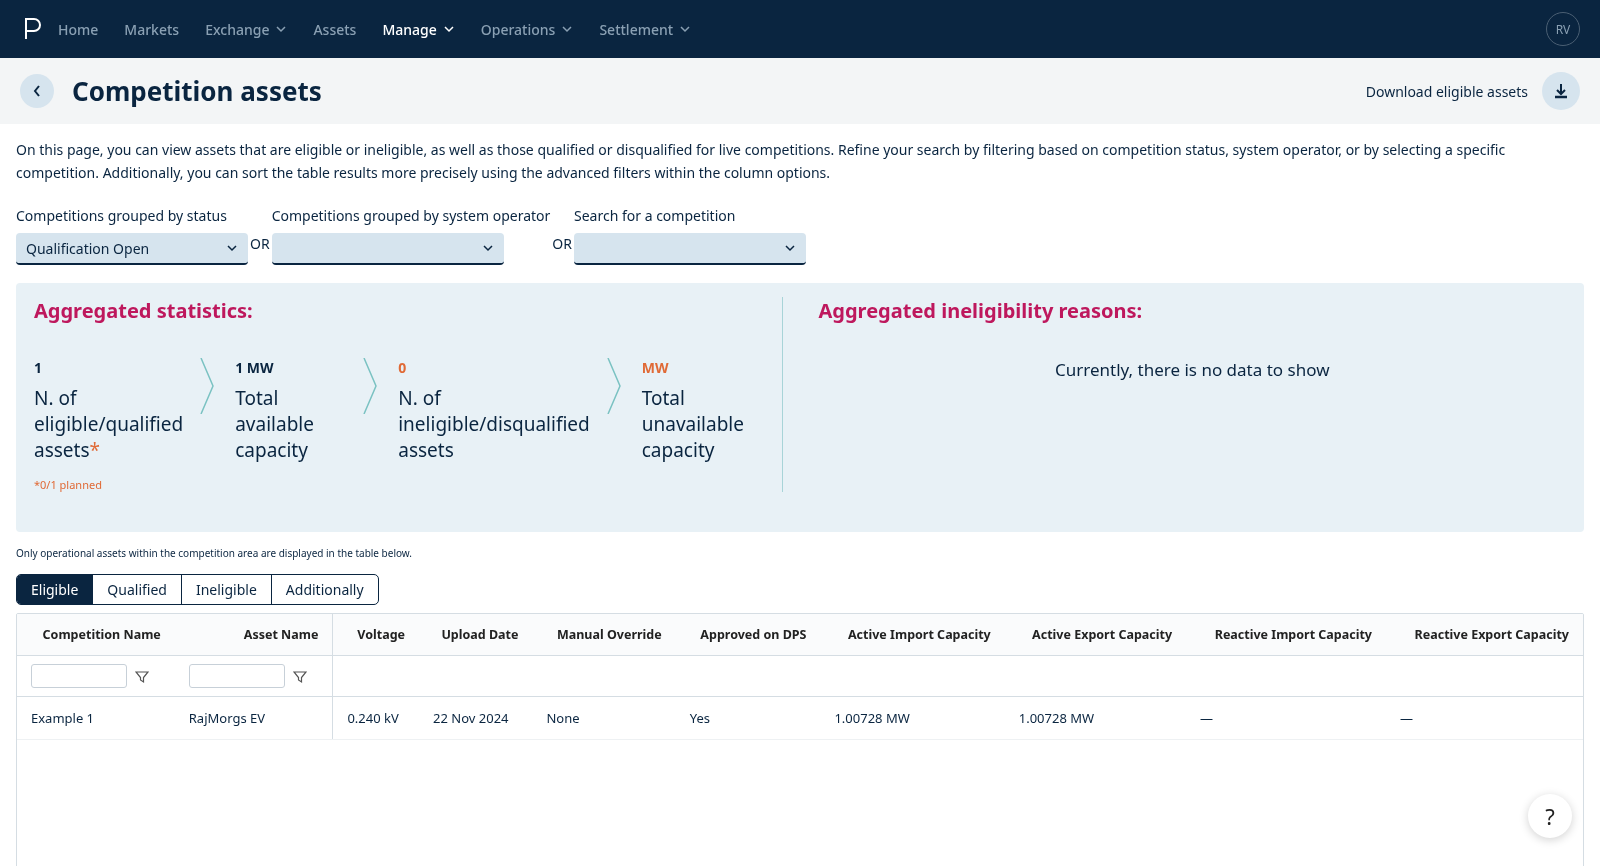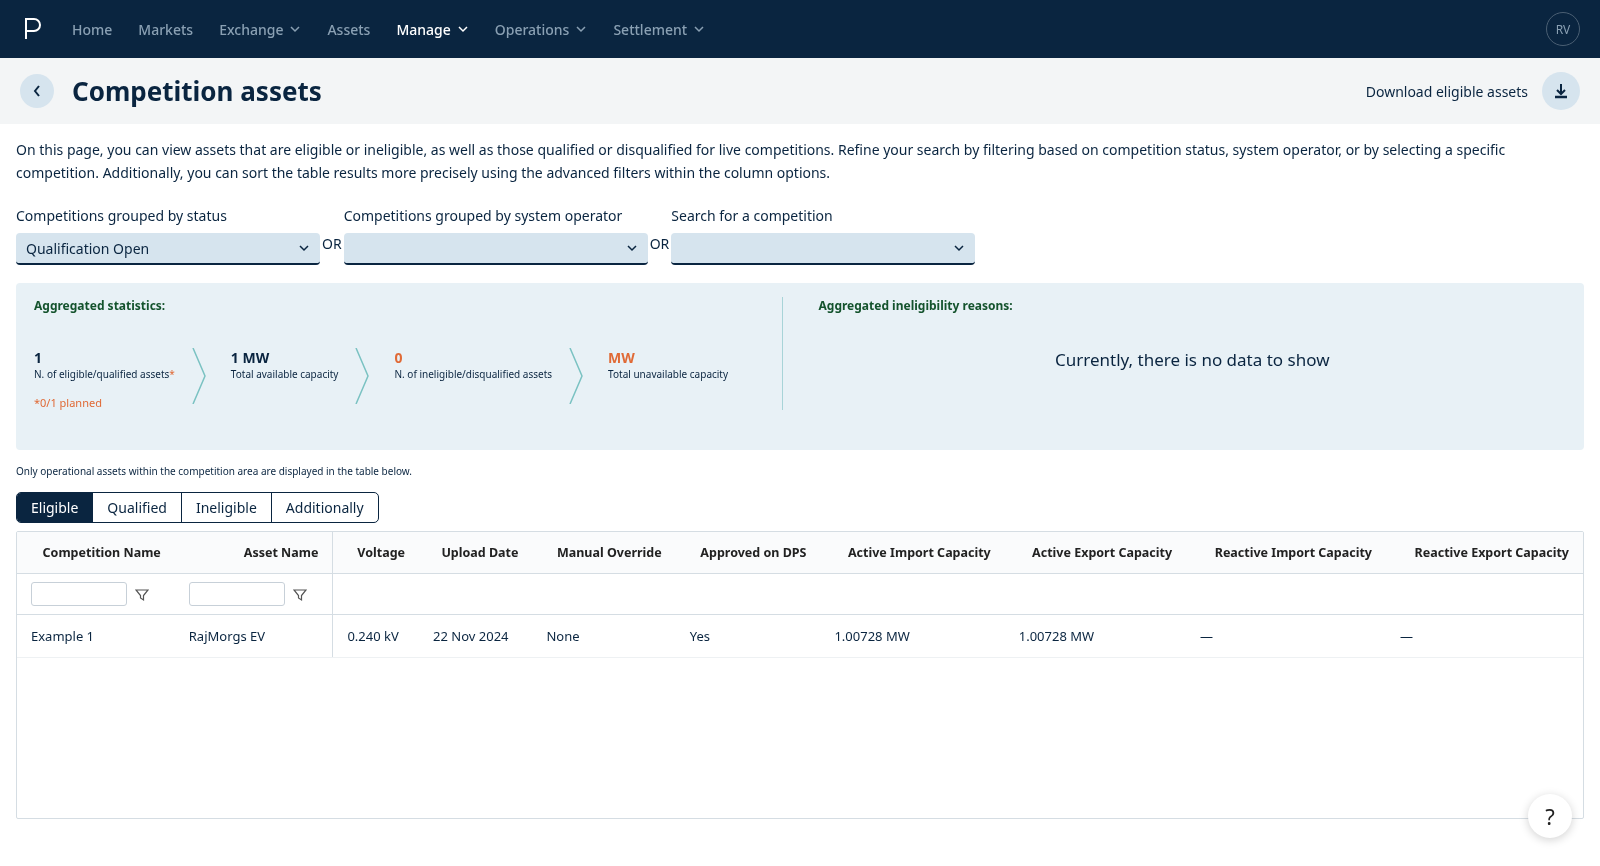--- a/index.html
+++ b/index.html
@@ -1,51 +1,51 @@
 <!DOCTYPE html>
 <html><head>
 <meta charset="utf-8">
 <style>
 *{box-sizing:border-box;margin:0;padding:0;font-family:system-ui,-apple-system,Segoe UI,Roboto,Arial,sans-serif}
 body{background:#fff;color:#0a2540;font-size:14px}
 
 
-.topnav{height:58px;background:#0a2540;display:flex;align-items:center;padding:0 20px;gap:28px}
+.topnav{height:58px;background:#0a2540;display:flex;align-items:center;padding:0 20px;gap:14px}
 .logo{width:24px;height:24px;display:flex;align-items:center;justify-content:center}
 .logo svg{stroke:#fff;fill:none}
 .navitem{color:#8aa0b3;font-weight:500;cursor:pointer;display:flex;align-items:center;gap:6px}
 .navitem.active{color:#fff}
 .avatar{margin-left:auto;width:34px;height:34px;border-radius:50%;border:1px solid #4a5f73;display:flex;align-items:center;justify-content:center;color:#8aa0b3;font-size:12px}
 
 
 .page-header{background:#f3f5f6;display:flex;align-items:center;padding:14px 20px}
 .back-btn{width:34px;height:34px;border-radius:50%;background:#d6e4ee;display:flex;align-items:center;justify-content:center;cursor:pointer}
 .page-title{font-size:26px;font-weight:700;color:#0a2540;margin-left:18px}
 .dl-link{margin-left:auto;color:#0a2540;font-size:14px;cursor:pointer}
 .dl-btn{margin-left:14px;width:38px;height:38px;border-radius:50%;background:#d6e4ee;display:flex;align-items:center;justify-content:center;cursor:pointer}
 
 
 .content{padding:14px 16px}
 .intro{color:#0a2540;margin-bottom:22px;font-size:14px;line-height:1.65}
 .filters{display:flex;align-items:flex-start;gap:2px;margin-bottom:18px}
 .filter-group label{display:block;color:#0a2540;margin-bottom:8px;font-size:14px}
-.select{width:304px;height:32px;background:#d6e4ee;border-radius:4px;display:flex;align-items:center;padding:0 10px;justify-content:space-between;cursor:pointer;border-bottom:2px solid #0a2540}
+.select{width:232px;height:32px;background:#d6e4ee;border-radius:4px;display:flex;align-items:center;padding:0 10px;justify-content:space-between;cursor:pointer;border-bottom:2px solid #0a2540}
 .select.empty{color:#0a2540}
 .or{color:#0a2540;margin-top:28px;font-size:14px}
 
 
 .stats-panel{background:#e8f1f6;display:flex;padding:14px 18px 40px;border-radius:4px;margin-bottom:14px}
 .stats-left{flex:1;border-right:1px solid #a8d4d8}
 .stats-right{flex:1;padding-left:36px}
-.panel-title{color:#14532d;font-weight:700;font-size:12px;margin-bottom:34px}
+.panel-title{color:#be185d;font-weight:700;font-size:20px;margin-bottom:34px}
 .stat-row{display:flex;align-items:flex-start}
 .stat{padding-right:16px}
 .stat-value{color:#0a2540;font-weight:700;font-size:14px}
 .stat-value.red{color:#e06a36}
-.stat-label{color:#0a2540;font-size:10px;margin-top:0}
+.stat-label{color:#0a2540;font-size:19px;margin-top:8px}
 .stat-note{color:#e06a36;font-size:11px;margin-top:14px}
 .sep{width:24px;height:56px;display:flex;align-items:center;margin-right:16px}
 .sep svg{stroke:#7ac2c2}
 .nodata{color:#0a2540;font-size:17px;text-align:center;margin-top:30px}
 
 .table-note{color:#0a2540;font-size:10px;margin-bottom:14px}
 
 
 .tabs{display:inline-flex;border:1px solid #0a2540;border-radius:5px;overflow:hidden;margin-bottom:8px}
 .tab{padding:5px 14px;font-size:14px;color:#0a2540;cursor:pointer;border-left:1px solid #0a2540}

